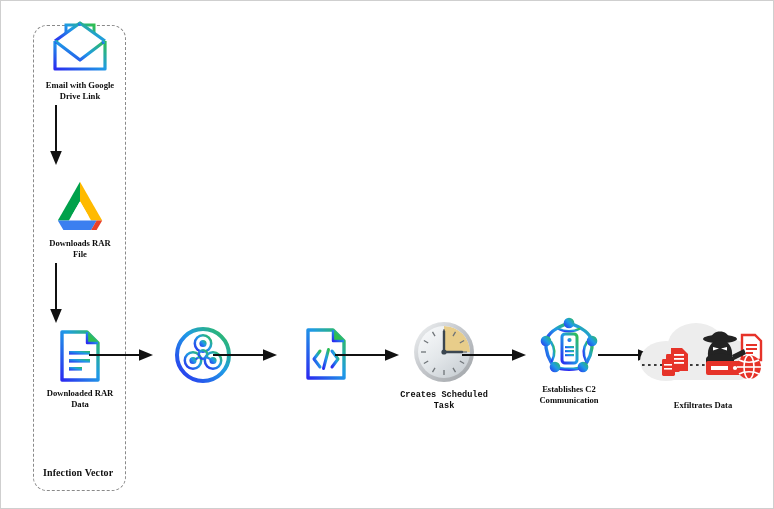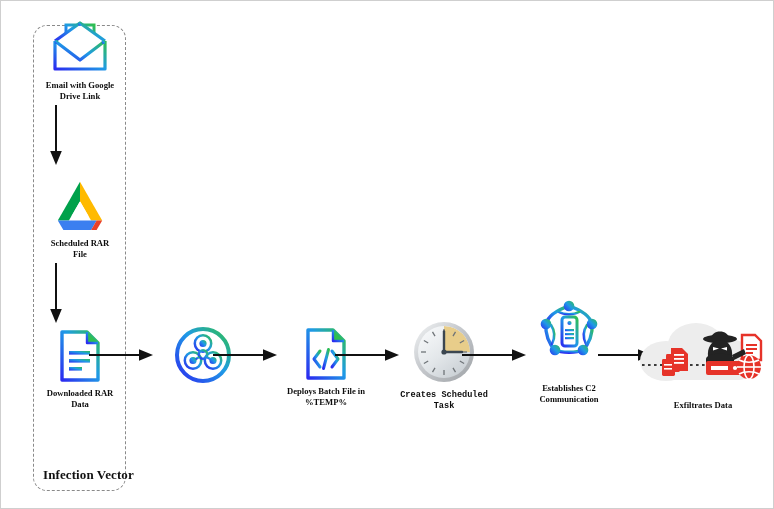--- a/index.html
+++ b/index.html
@@ -20,21 +20,21 @@
   }
   
   .group-box {
     position: absolute;
     border: 1px dashed #8a8a8a;
     border-radius: 14px;
     background: transparent;
   }
   .group-label {
     position: absolute;
-    font-size: 13px;
+    font-size: 10px;
     font-weight: bold;
     color: #111;
     letter-spacing: .1px;
     white-space: nowrap;
   }
   
   .node {
     position: absolute;
     display: flex;
     flex-direction: column;
@@ -111,21 +111,21 @@
 
         <path d="M32 5 L43.5 25 L55 45 L43.5 45 L32 25 Z" fill="#ffba00"></path>
 
         <path d="M9 45 L14.8 55 L43.5 55 L49.2 45 L20.5 45 Z" fill="#3b7ff0"></path>
 
         <path d="M49.2 45 L55 45 L49.2 55 L43.5 55 Z" fill="#e8402a"></path>
 
         <path d="M32 25 L23 41 L41 41 Z" fill="#ffffff"></path>
       </svg>
     </div>
-    <div class="node-label">Scheduled RAR
+    <div class="node-label">Downloads RAR
 File</div>
   </div>
 
   <div class="arrow" style="left:46px; top:262px;">
     <svg width="18" height="62" viewBox="0 0 18 62">
       <line x1="9" y1="0" x2="9" y2="48" stroke="#111" stroke-width="2"></line>
       <path d="M9 60 L3.2 46 L14.8 46 Z" fill="#111"></path>
     </svg>
   </div>
 
@@ -208,22 +208,20 @@
         </defs>
         <path d="M6 3 H31 L42 14 V51 H6 Z" fill="#ffffff" stroke="url(#gCode)" stroke-width="3.4" stroke-linejoin="round"></path>
         <path d="M31 3 L31 14 L42 14" fill="#2fbf4f" stroke="url(#gCode)" stroke-width="2.4" stroke-linejoin="round"></path>
         <g fill="none" stroke="url(#gCode)" stroke-width="3" stroke-linecap="round" stroke-linejoin="round">
           <polyline points="18,24 12,32 18,40"></polyline>
           <polyline points="30,24 36,32 30,40"></polyline>
           <line x1="26.5" y1="22.5" x2="21.5" y2="41.5"></line>
         </g>
       </svg>
     </div>
-    <div class="node-label">Deploys Batch File in
-%TEMP%</div>
   </div>
 
   <div class="arrow" style="left:334px; top:346px;">
     <svg width="66" height="16" viewBox="0 0 66 16">
       <line x1="0" y1="8" x2="52" y2="8" stroke="#111" stroke-width="2"></line>
       <path d="M64 8 L50 2.2 L50 13.8 Z" fill="#111"></path>
     </svg>
   </div>
 
   <div class="node" style="left:388px; top:318px; width:110px;font-family:Liberation Mono, monospace;">
@@ -275,21 +273,21 @@
 Task</div>
   </div>
 
   <div class="arrow" style="left:461px; top:346px;">
     <svg width="66" height="16" viewBox="0 0 66 16">
       <line x1="0" y1="8" x2="52" y2="8" stroke="#111" stroke-width="2"></line>
       <path d="M64 8 L50 2.2 L50 13.8 Z" fill="#111"></path>
     </svg>
   </div>
 
-  <div class="node" style="left:510px; top:297px; width:116px;gap:16px;">
+  <div class="node" style="left:510px; top:314px; width:116px;">
     <div class="icon-wrap">
       <svg width="64" height="64" viewBox="0 0 64 64" aria-hidden="true">
         <defs>
           <linearGradient id="gNet" x1="0" y1="1" x2="1" y2="0">
             <stop offset="0%" stop-color="#2b2bf0"></stop>
             <stop offset="52%" stop-color="#1f9be6"></stop>
             <stop offset="100%" stop-color="#2fbf4f"></stop>
           </linearGradient>
         </defs>
 

